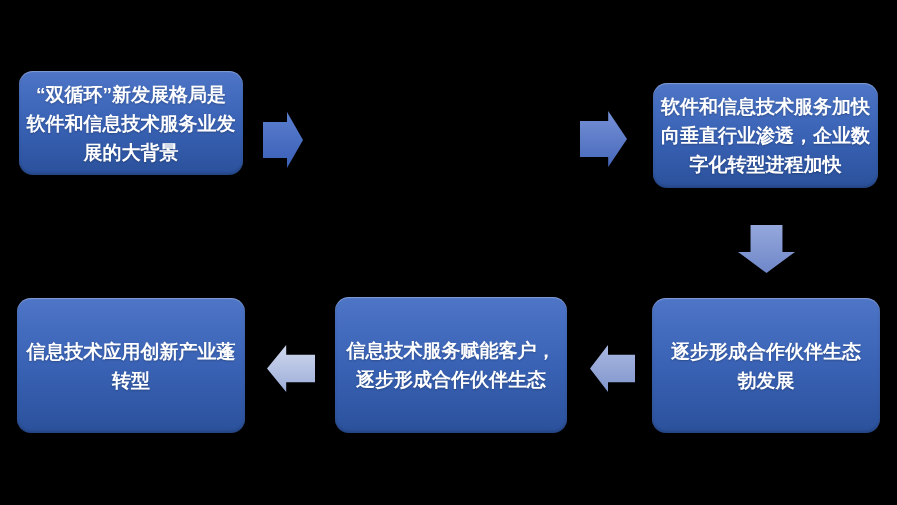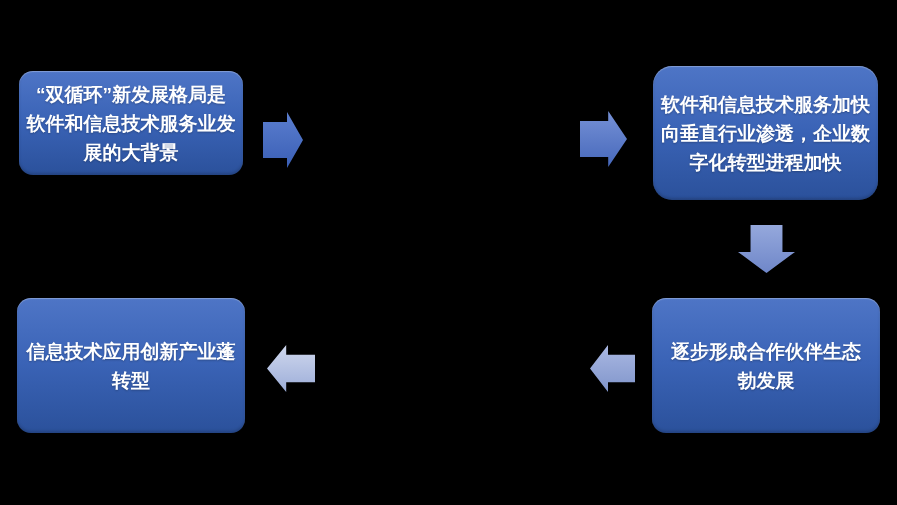--- a/index.html
+++ b/index.html
@@ -49,21 +49,21 @@
   }
   .arrow-down {
     clip-path: polygon(22% 0, 78% 0, 78% 56%, 100% 56%, 50% 100%, 0 56%, 22% 56%);
   }
   .arrow-left {
     clip-path: polygon(100% 21%, 40% 21%, 40% 0, 0 50%, 40% 100%, 40% 79%, 100% 79%);
   }
   
   .pos-box1 { left: 19px;  top: 71px;  width: 224px; height: 104px; }
   .pos-box2 { left: 337px; top: 72px;  width: 226px; height: 134px; }
-  .pos-box3 { left: 653px; top: 66px;  width: 225px; height: 134px; border-radius: 19px; }
+  .pos-box3 { left: 653px; top: 83px;  width: 225px; height: 105px; }
   .pos-box4 { left: 652px; top: 298px; width: 228px; height: 135px; }
   .pos-box5 { left: 335px; top: 297px; width: 232px; height: 136px; }
   .pos-box6 { left: 17px;  top: 298px; width: 228px; height: 135px; }
   .pos-arrow1 { left: 263px; top: 112px; width: 40px; height: 56px; }
   .pos-arrow2 { left: 580px; top: 111px; width: 47px; height: 56px; }
   .pos-arrow3 { left: 738px; top: 225px; width: 57px; height: 48px; }
   .pos-arrow4 { left: 590px; top: 345px; width: 45px; height: 47px; }
   .pos-arrow5 { left: 267px; top: 345px; width: 48px; height: 47px; }
 </style>
 </head>
@@ -90,20 +90,24 @@
 
   <div class="arrow arrow-down pos-arrow3" style="--c1: #95a8dc; --c2: #6f87c9;"></div>
 
   <div class="box pos-box4">
     <span class="box-text">逐步形成合作伙伴生态
 勃发展</span>
   </div>
 
   <div class="arrow arrow-left pos-arrow4" style="--c1: #aab8e2; --c2: #8095cb;"></div>
 
+  <div class="box pos-box5">
+    <span class="box-text">信息技术服务赋能客户，
+逐步形成合作伙伴生态</span>
+  </div>
 
   <div class="arrow arrow-left pos-arrow5" style="--c1: #d0d8ee; --c2: #9cadd8;"></div>
 
   <div class="box pos-box6">
     <span class="box-text">信息技术应用创新产业蓬
 转型</span>
   </div>
 
 </div>
 

